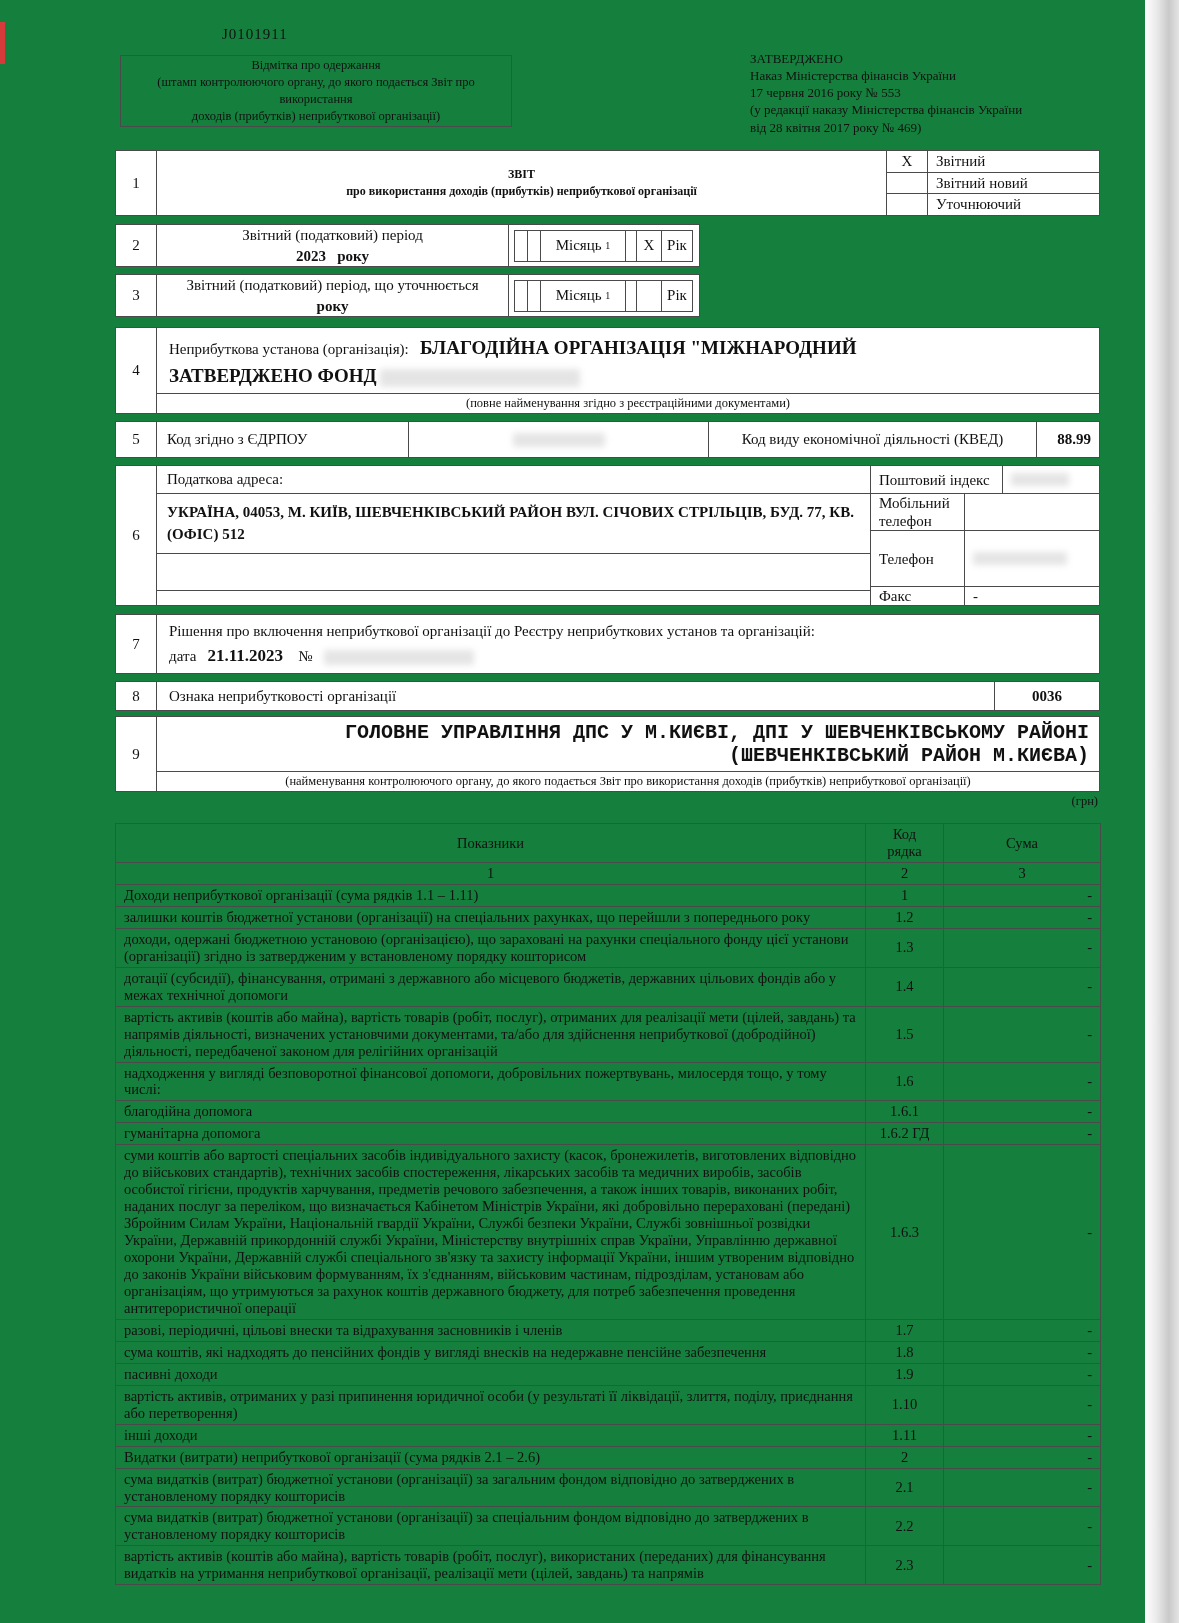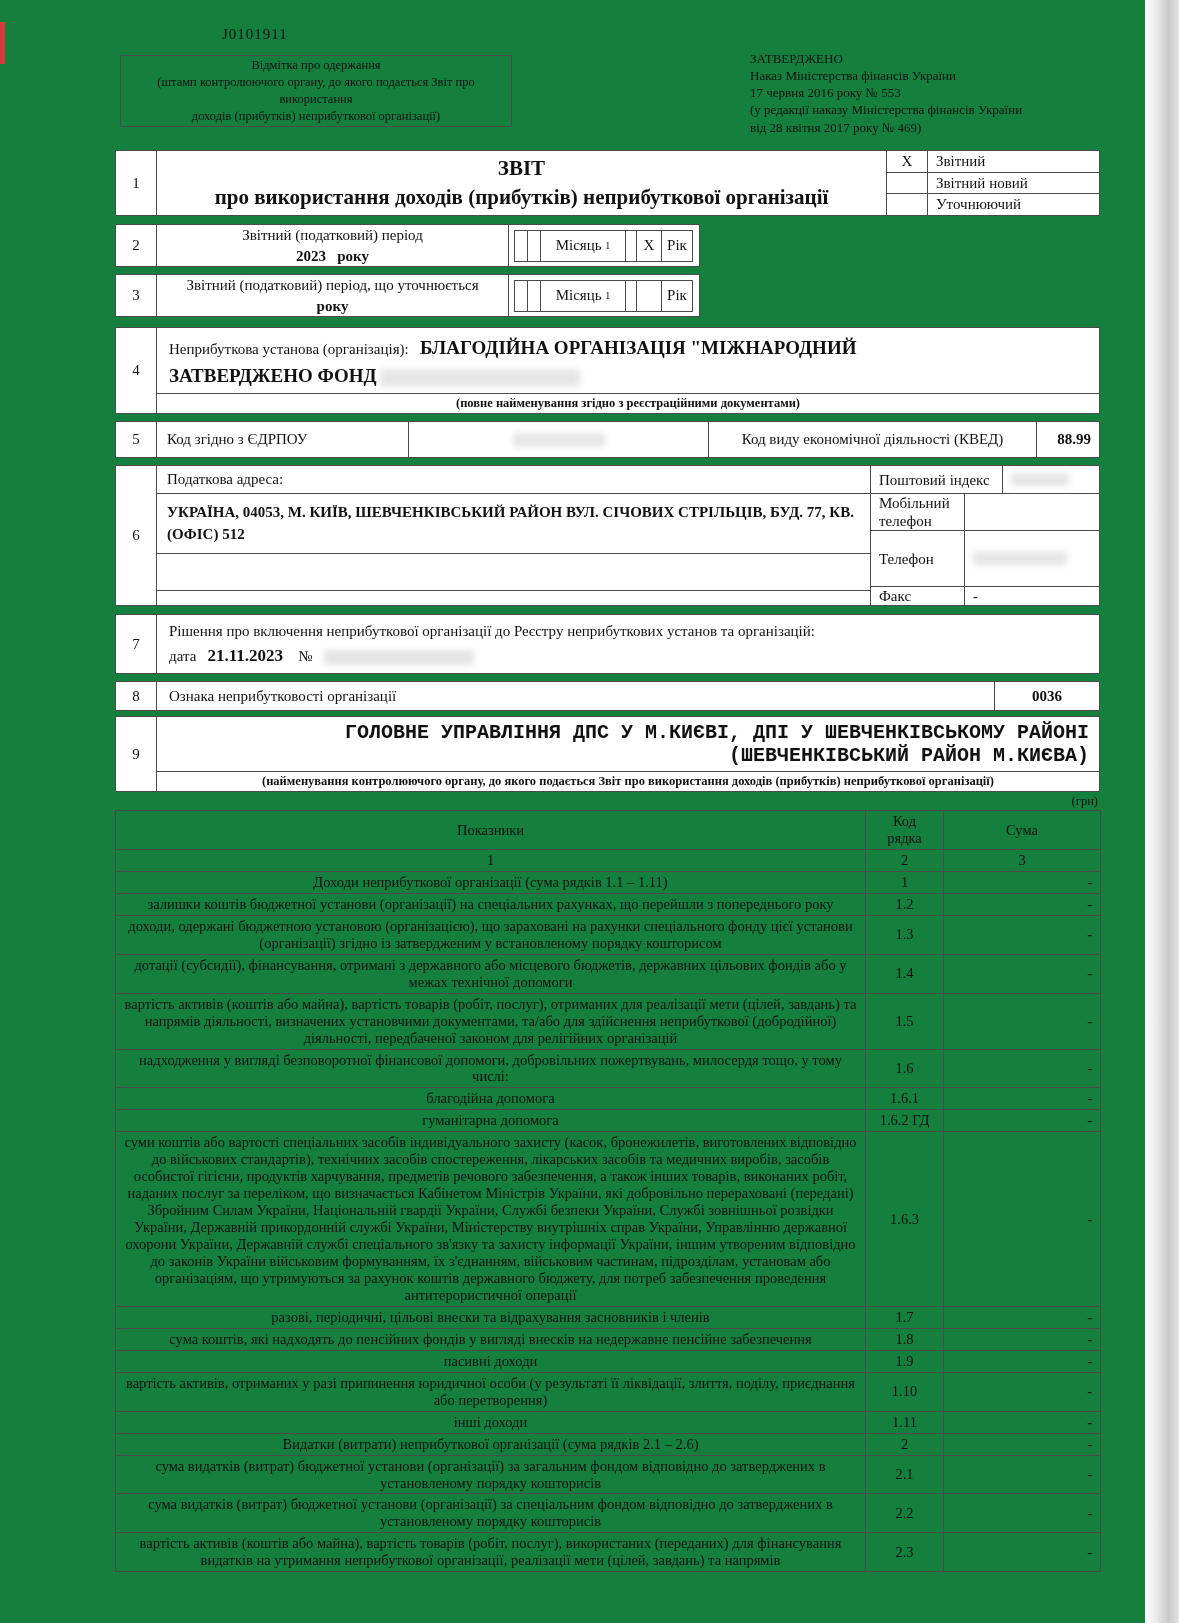--- a/index.html
+++ b/index.html
@@ -12,42 +12,42 @@
   .jcode{position:absolute;left:222px;top:26px;font-size:15px;letter-spacing:1px;}
   .stampbox{position:absolute;left:120px;top:55px;width:392px;height:72px;border:1px solid #4a4a4a;
         display:flex;align-items:center;justify-content:center;text-align:center;font-size:12.5px;line-height:1.35;padding:2px 8px;box-sizing:border-box;}
   .approved{position:absolute;left:750px;top:50px;width:400px;font-size:13px;line-height:1.32;}
   .frow{display:flex;margin-left:115px;width:985px;border:1px solid #4a4a4a;box-sizing:border-box;background:#fff;}
   .frow.narrow{width:585px;}
   .numcell{width:40px;min-width:40px;border-right:1px solid #4a4a4a;display:flex;align-items:center;justify-content:center;font-size:15px;}
   .rowbody{flex:1;min-width:0;}
   
   .r1body{display:flex;}
-  .r1title{flex:1;display:flex;flex-direction:column;align-items:center;justify-content:center;font-weight:bold;font-size:21px;line-height:1.4;padding:4px 6px;}
+  .r1title{flex:1;display:flex;flex-direction:column;align-items:center;justify-content:center;font-weight:bold;font-size:12px;line-height:1.4;padding:4px 6px;}
   .cbtable{width:212px;border-left:1px solid #4a4a4a;display:flex;flex-direction:column;}
   .cbrow{display:flex;flex:1;border-bottom:1px solid #4a4a4a;}
   .cbrow:last-child{border-bottom:none;}
   .cbx{width:40px;border-right:1px solid #4a4a4a;display:flex;align-items:center;justify-content:center;font-size:15px;}
   .cbl{flex:1;display:flex;align-items:center;padding-left:8px;font-size:15px;}
   
   .pbody{display:flex;align-items:stretch;}
   .ptext{width:350px;border-right:1px solid #4a4a4a;display:flex;flex-direction:column;align-items:center;justify-content:center;font-size:15px;line-height:1.35;padding:2px 4px;}
   .pgroup{display:flex;align-items:center;padding:4px 6px;}
   .pc{border:1px solid #4a4a4a;height:32px;box-sizing:border-box;display:flex;align-items:center;justify-content:center;font-size:15px;margin-left:-1px;background:#fff;}
   .pc.small{width:14px;}
   .pc.month{width:86px;}
   .pc.gap{width:12px;}
   .pc.xc{width:26px;}
   .pc.rik{width:32px;}
   sup{font-size:10px;}
   .bold{font-weight:bold;}
   
   .orgmain{padding:6px 12px 4px 12px;font-size:15px;line-height:1.45;}
   .orgname{font-weight:bold;font-size:19px;}
-  .caption{border-top:1px solid #4a4a4a;text-align:center;font-size:12.5px;padding:2px 4px;font-weight:bold;}
+  .caption{border-top:1px solid #4a4a4a;text-align:center;font-size:12.5px;padding:2px 4px;}
   
   .r5body{display:flex;align-items:stretch;}
   .r5l{width:252px;border-right:1px solid #4a4a4a;display:flex;align-items:center;padding:6px 10px;font-size:15px;box-sizing:border-box;}
   .r5v{width:300px;border-right:1px solid #4a4a4a;display:flex;align-items:center;justify-content:center;box-sizing:border-box;}
   .r5k{flex:1;border-right:1px solid #4a4a4a;display:flex;align-items:center;justify-content:center;font-size:15px;text-align:center;padding:2px 6px;}
   .r5s{width:62px;display:flex;align-items:center;justify-content:flex-end;padding-right:8px;font-weight:bold;font-size:15px;box-sizing:border-box;}
   
   .r6body{display:flex;}
   .r6left{flex:1;border-right:1px solid #4a4a4a;display:flex;flex-direction:column;min-width:0;}
   .r6l1{height:27px;border-bottom:1px solid #4a4a4a;display:flex;align-items:center;padding-left:10px;font-size:15px;}
@@ -63,28 +63,28 @@
   .r7body{padding:5px 12px;font-size:15px;line-height:1.5;}
   .r7date{font-weight:bold;font-size:17px;}
   
   .r8body{display:flex;align-items:stretch;}
   .r8l{flex:1;display:flex;align-items:center;padding-left:12px;font-size:15px;}
   .r8v{width:104px;border-left:1px solid #4a4a4a;display:flex;align-items:center;justify-content:center;font-weight:bold;font-size:15px;}
   
   .r9main{padding:4px 10px;text-align:right;font-weight:bold;font-size:20px;font-family:Liberation Mono, monospace;}
   .grn{margin-left:115px;width:985px;text-align:right;font-size:12.5px;padding:2px 2px 1px 0;box-sizing:border-box;}
   
-  table.rep{margin-left:115px;width:985px;border-collapse:collapse;table-layout:fixed;}
+  table.rep{margin-left:115px;width:985px;border-collapse:collapse;table-layout:fixed;margin-top:13px;}
   table.rep td,table.rep th{border:1px solid #4a4a4a;font-size:14.5px;line-height:1.17;padding:2px 8px;vertical-align:middle;font-weight:normal;box-sizing:border-box;}
   th.h-ind{width:750px;text-align:center;font-size:15px;}
   th.h-code{width:78px;text-align:center;font-size:15px;}
   th.h-sum{width:157px;text-align:center;font-size:15px;}
   td.cnum{text-align:center;}
   td.part{text-align:center;font-weight:bold;font-size:15px;}
-  td.c-label{text-align:center;}
+  td.c-label{text-align:left;}
   td.c-code{text-align:center;white-space:nowrap;}
   td.c-sum{text-align:right;padding-right:16px;}
   .b{font-weight:bold;}
   .redact{display:inline-block;background:#cfcfcf;filter:blur(3px);opacity:.55;border-radius:2px;vertical-align:middle;}
   .mt8{margin-top:8px;}.mt7{margin-top:7px;}.mt10{margin-top:10px;}.mt5{margin-top:5px;}
 </style>
 </head>
 <body>
 
 <div class="page">

